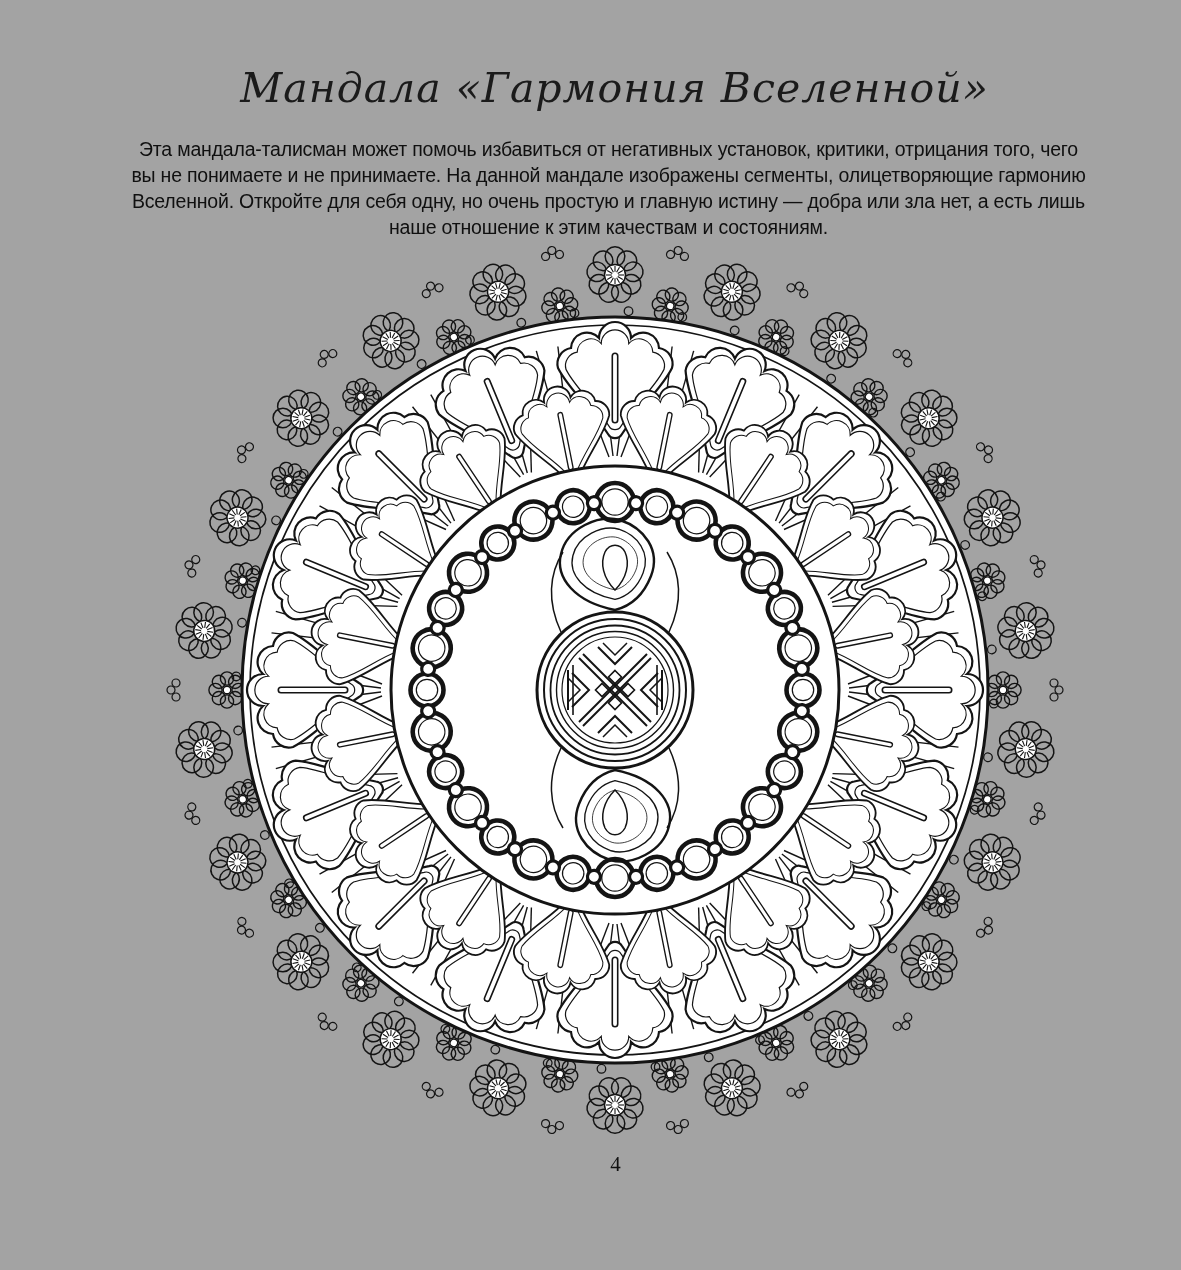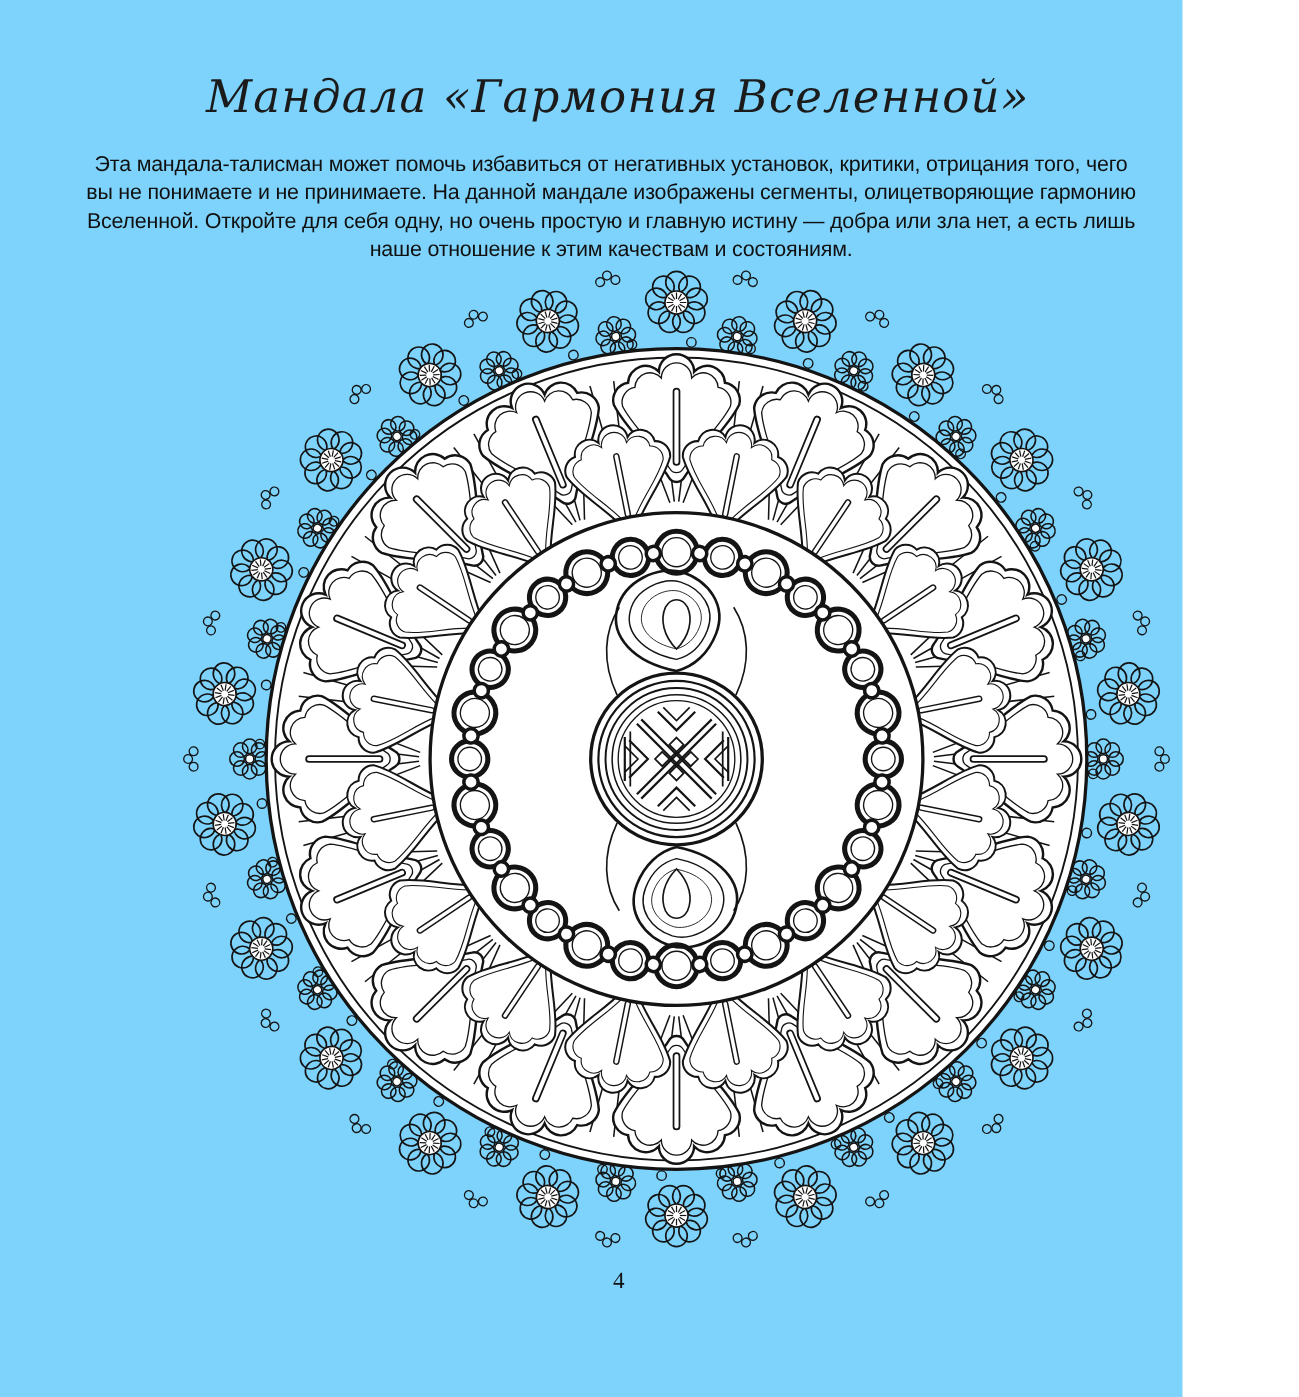--- a/index.html
+++ b/index.html
@@ -1,16 +1,16 @@
 <!DOCTYPE html>
 <html><head>
 <meta charset="utf-8">
 <style>
   html,body{margin:0;padding:0;background:#fff;}
-  .page{position:relative;width:1075px;height:1270px;background:#7dd3fc;overflow:hidden;
+  .page{position:relative;width:1181px;height:1270px;background:#a3a3a3;overflow:hidden;
         font-family:"Liberation Sans",sans-serif;color:#141414;}
   .title{position:absolute;top:64px;left:0;width:100%;margin:0;text-align:center;
          transform:translateX(24px);
          font-family:"DejaVu Serif",serif;font-style:italic;font-weight:400;
          font-size:41px;letter-spacing:1px;color:#1b1b1b;}
   .intro{position:absolute;top:136px;left:0;width:100%;transform:translateX(18px);
          text-align:center;font-size:19.5px;line-height:26px;letter-spacing:-0.2px;color:#101010;}
   .intro .line{display:block;white-space:nowrap;}
   .mandala-wrap{position:absolute;left:165px;top:240px;width:900px;height:900px;}
   .page-number{position:absolute;top:1152px;left:0;width:100%;text-align:center;

